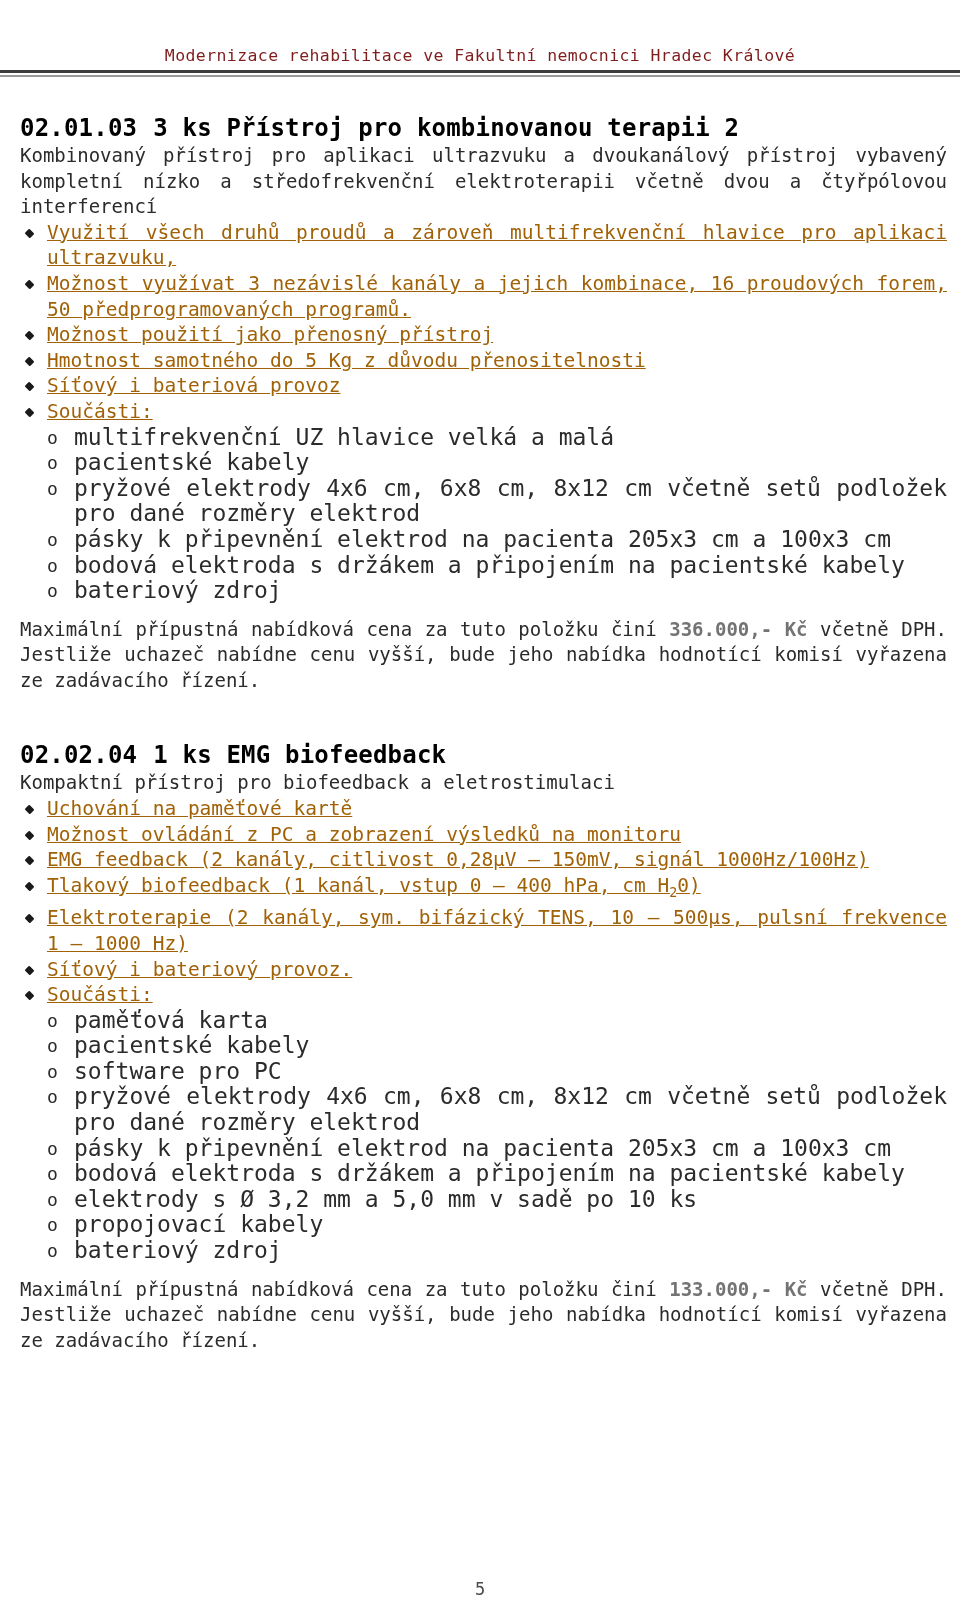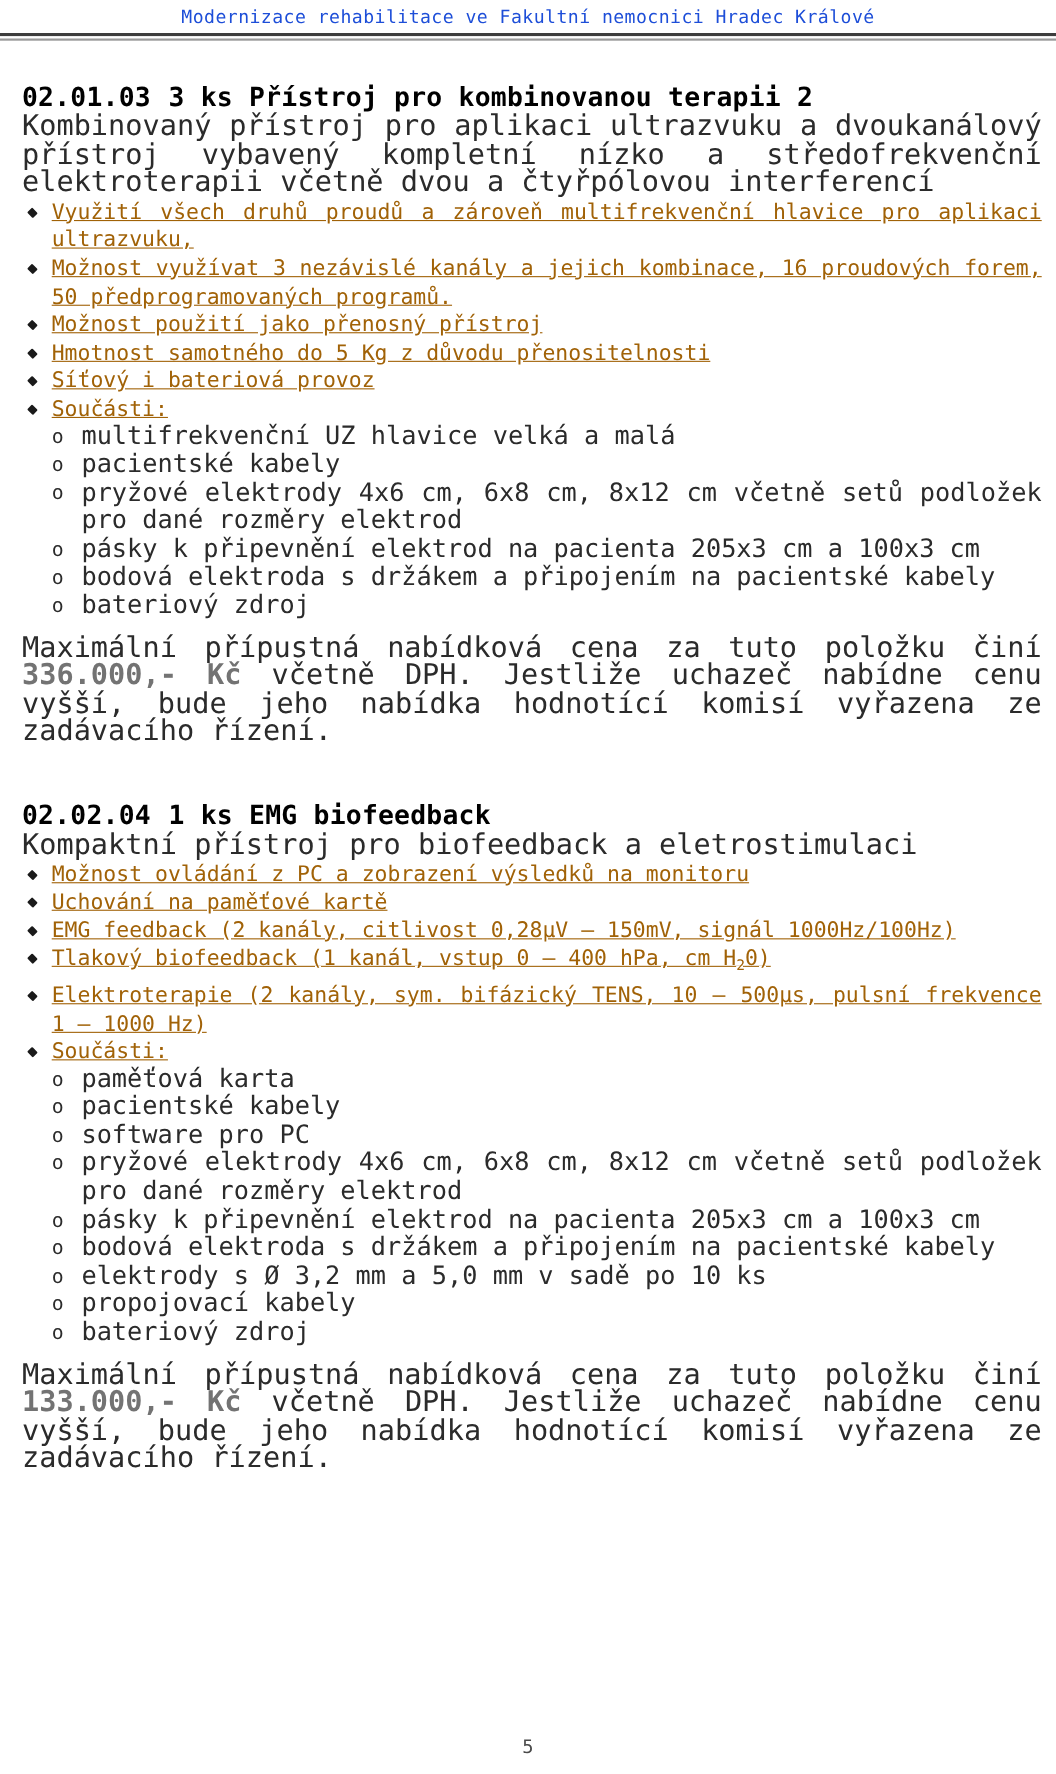--- a/index.html
+++ b/index.html
@@ -20,22 +20,23 @@
     padding:0;
   }
   
   .header{
     padding-top:6px;
     text-align:center;
   }
   .header-title{
     font-size:16.5px;
     letter-spacing:0.4px;
-    color:#1d4ed8;
+    color:#7f1d1d;
     white-space:nowrap;
+    margin-top:40px;
   }
   .header-rules{
     margin-top:5px;
     width:960px;
   }
   .rule-thick{
     height:3px;
     background:#3d3d3d;
   }
   .rule-gap{
@@ -60,21 +61,21 @@
     padding:0;
     line-height:1.25;
     letter-spacing:0.2px;
     color:#000;
     white-space:nowrap;
   }
   .sec-num{ font-weight:bold; }
   .sec-title{ font-weight:bold; }
   .heading-gap{ display:inline-block;width:16px; }
   p.para{
-    font-size:26px;
+    font-size:19px;
     line-height:25.6px;
     margin:0;
     padding:0;
     text-align:justify;
     text-justify:inter-word;
     color:#2b2b2b;
     hyphens:none;
   }
   p.para.nojust{ text-align:left; }
   
@@ -207,33 +208,36 @@
     <div class="blockgap"></div>
     <div style="height:22px"></div>
 
     <div>
       <h2 class="section-heading"><span class="sec-num">02.02.04</span><span class="heading-gap"></span><span class="sec-title">1 ks EMG biofeedback</span></h2>
 
       <p class="para nojust">Kompaktní přístroj pro biofeedback a eletrostimulaci</p>
 
       <ul class="lvl1">
         <li>
+            <span class="txt">Uchování na paměťové kartě</span>
+          </li>
+        <li>
             <span class="txt">Možnost ovládání z PC a zobrazení výsledků na monitoru</span>
           </li>
         <li>
-            <span class="txt">Uchování na paměťové kartě</span>
-          </li>
-        <li>
             <span class="txt">EMG feedback (2 kanály, citlivost 0,28μV – 150mV, signál 1000Hz/100Hz)</span>
           </li>
         <li>
             <span class="txt">Tlakový biofeedback (1 kanál, vstup 0 – 400 hPa, cm H<sub>2</sub>0)</span>
           </li>
         <li>
             <span class="txt">Elektroterapie (2 kanály, sym. bifázický TENS, 10 – 500μs, pulsní frekvence 1 – 1000 Hz)</span>
+          </li>
+        <li>
+            <span class="txt">Síťový i bateriový provoz.</span>
           </li>
         <li>
             <span class="txt">Součásti:</span>
           </li>
       </ul>
 
       <ul class="lvl2">
         <li>paměťová karta</li>
         <li>pacientské kabely</li>
         <li>software pro PC</li>

